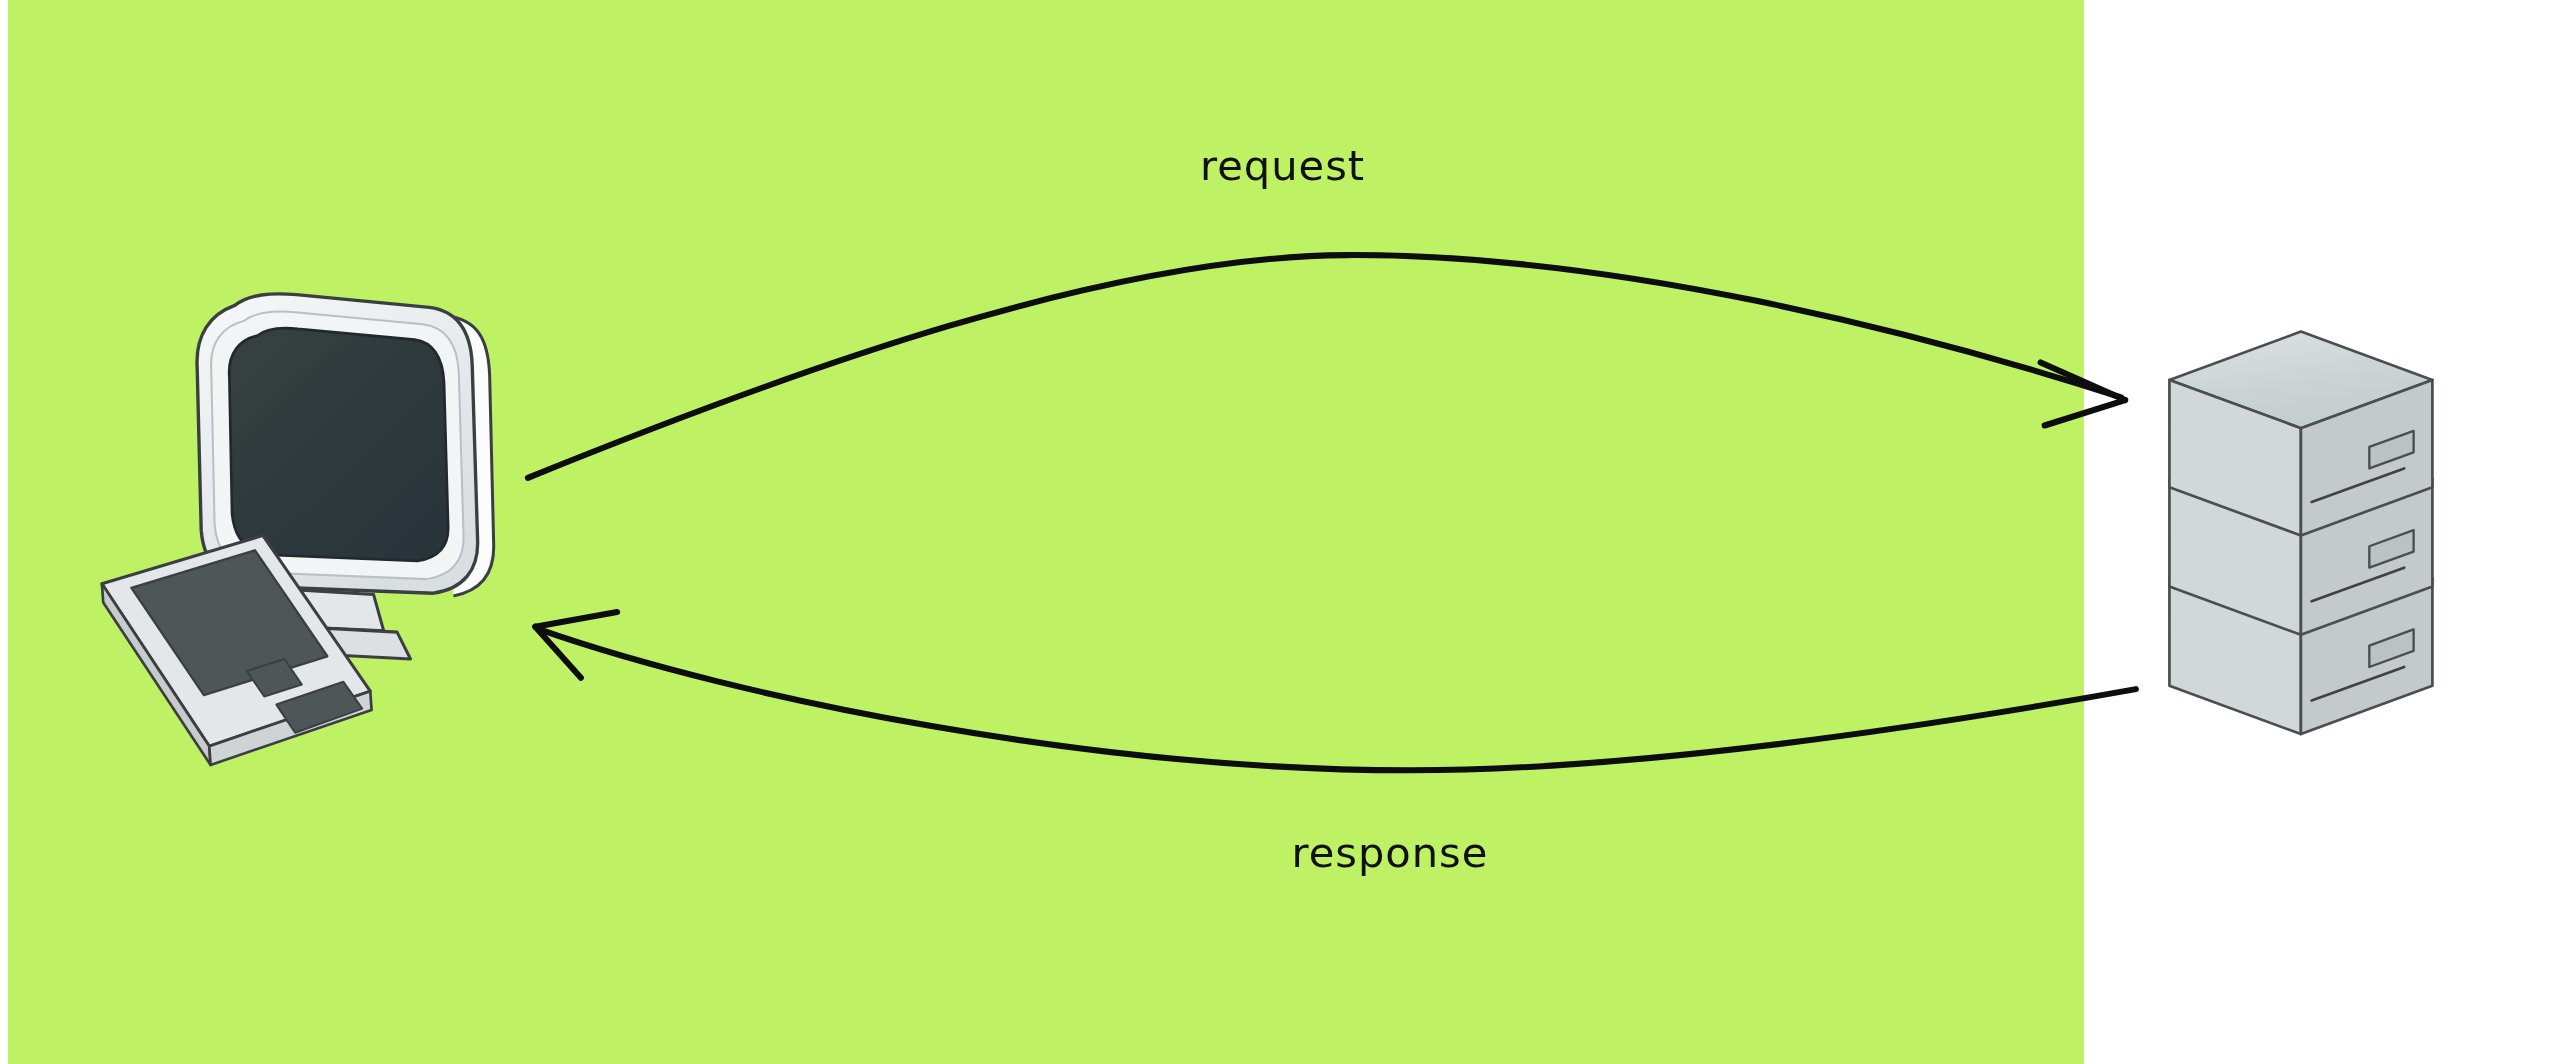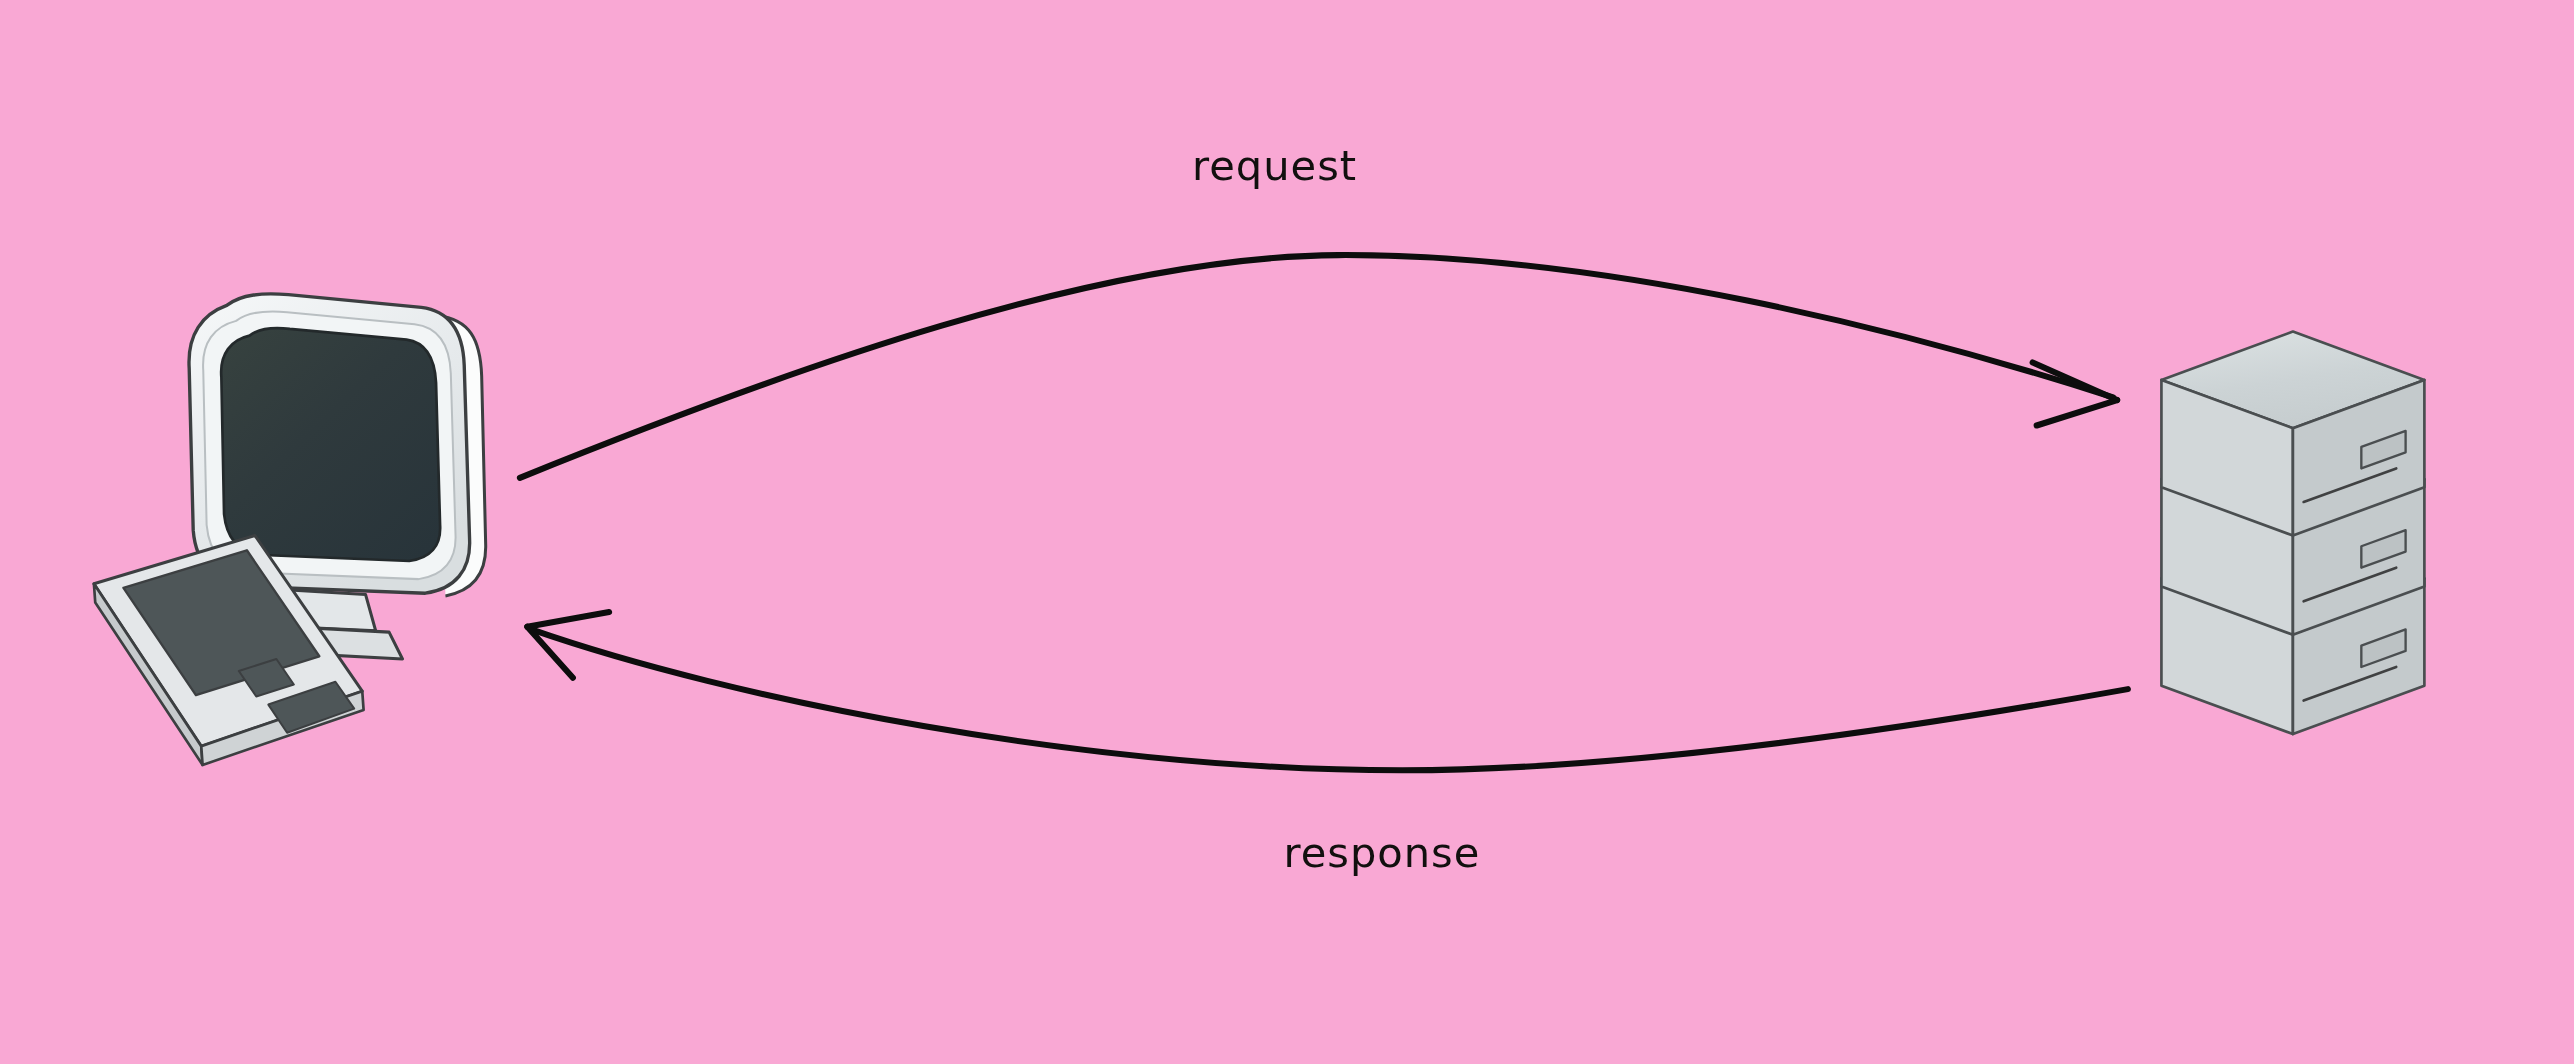--- a/index.html
+++ b/index.html
@@ -9,23 +9,24 @@
     background: #ffffff;
   }
   body {
     width: 2576px;
     height: 1065px;
     overflow: hidden;
     font-family: "DejaVu Sans", sans-serif;
   }
   #diagram-root {
     position: relative;
-    width: 2574px;
+    width: 2076px;
     height: 1065px;
-    background: #f9a8d4;
+    background: #bef264;
+    margin-left: 8px;
   }
   #diagram-svg {
     position: absolute;
     left: 0;
     top: 0;
     width: 2576px;
     height: 1065px;
     display: block;
   }
   .edge-label {

